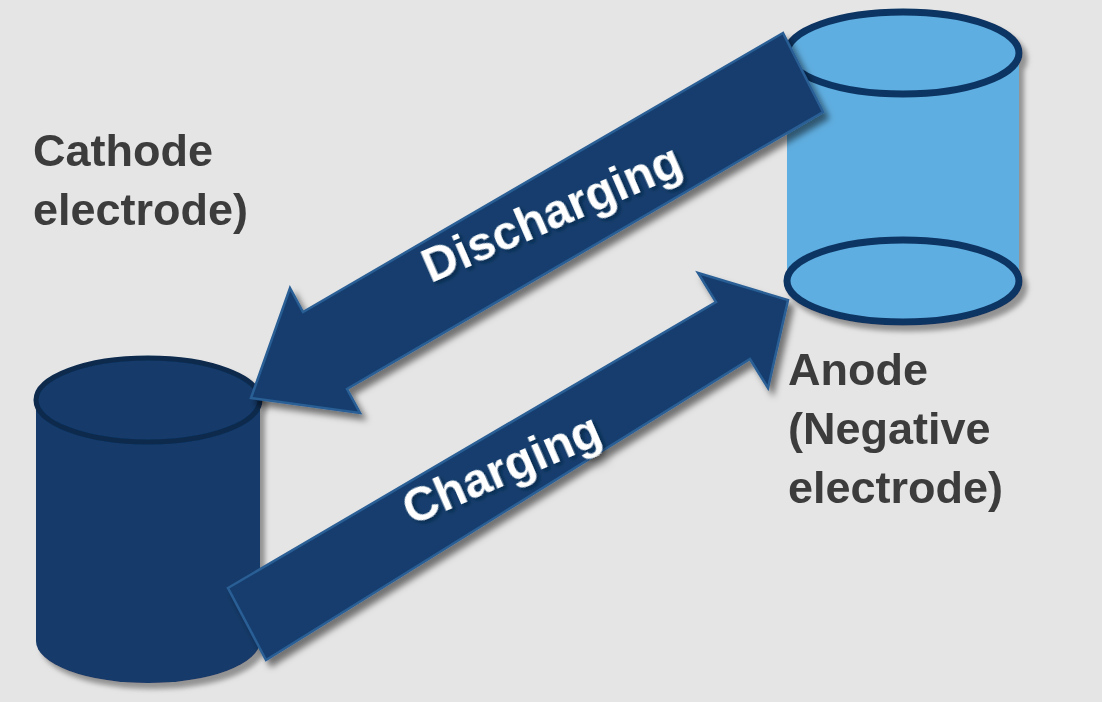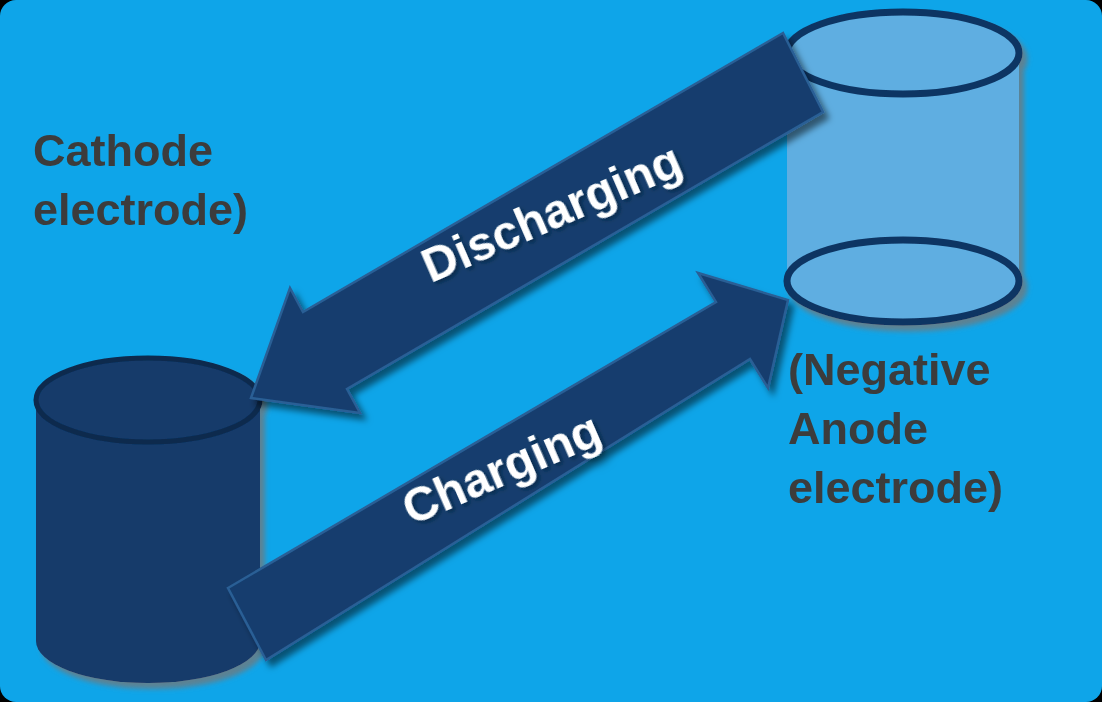--- a/index.html
+++ b/index.html
@@ -4,24 +4,23 @@
 <style>
   html, body {
     margin: 0;
     padding: 0;
     background: #000;
   }
   .stage {
     position: relative;
     width: 1102px;
     height: 702px;
-    background: #0ea5e9;
+    background: #e5e5e5;
     overflow: hidden;
     font-family: "Liberation Sans", sans-serif;
-    border-radius: 16px;
   }
   .stage svg {
     position: absolute;
     left: 0;
     top: 0;
   }
   .electrode-label {
     position: absolute;
     font-weight: bold;
     font-size: 45px;
@@ -83,18 +82,18 @@
       <text class="arrow-text" transform="translate(508 484) rotate(-23.5)" text-anchor="middle" filter="url(#textShadow)" fill="#ffffff">Charging</text>
     </g>
   </svg>
 
   <div class="electrode-label cathode">
     <div>Cathode</div>
     <div>electrode)</div>
   </div>
 
   <div class="electrode-label anode">
+    <div>Anode</div>
     <div>(Negative</div>
-    <div>Anode</div>
     <div>electrode)</div>
   </div>
 
 </div>
 
 </body></html>

